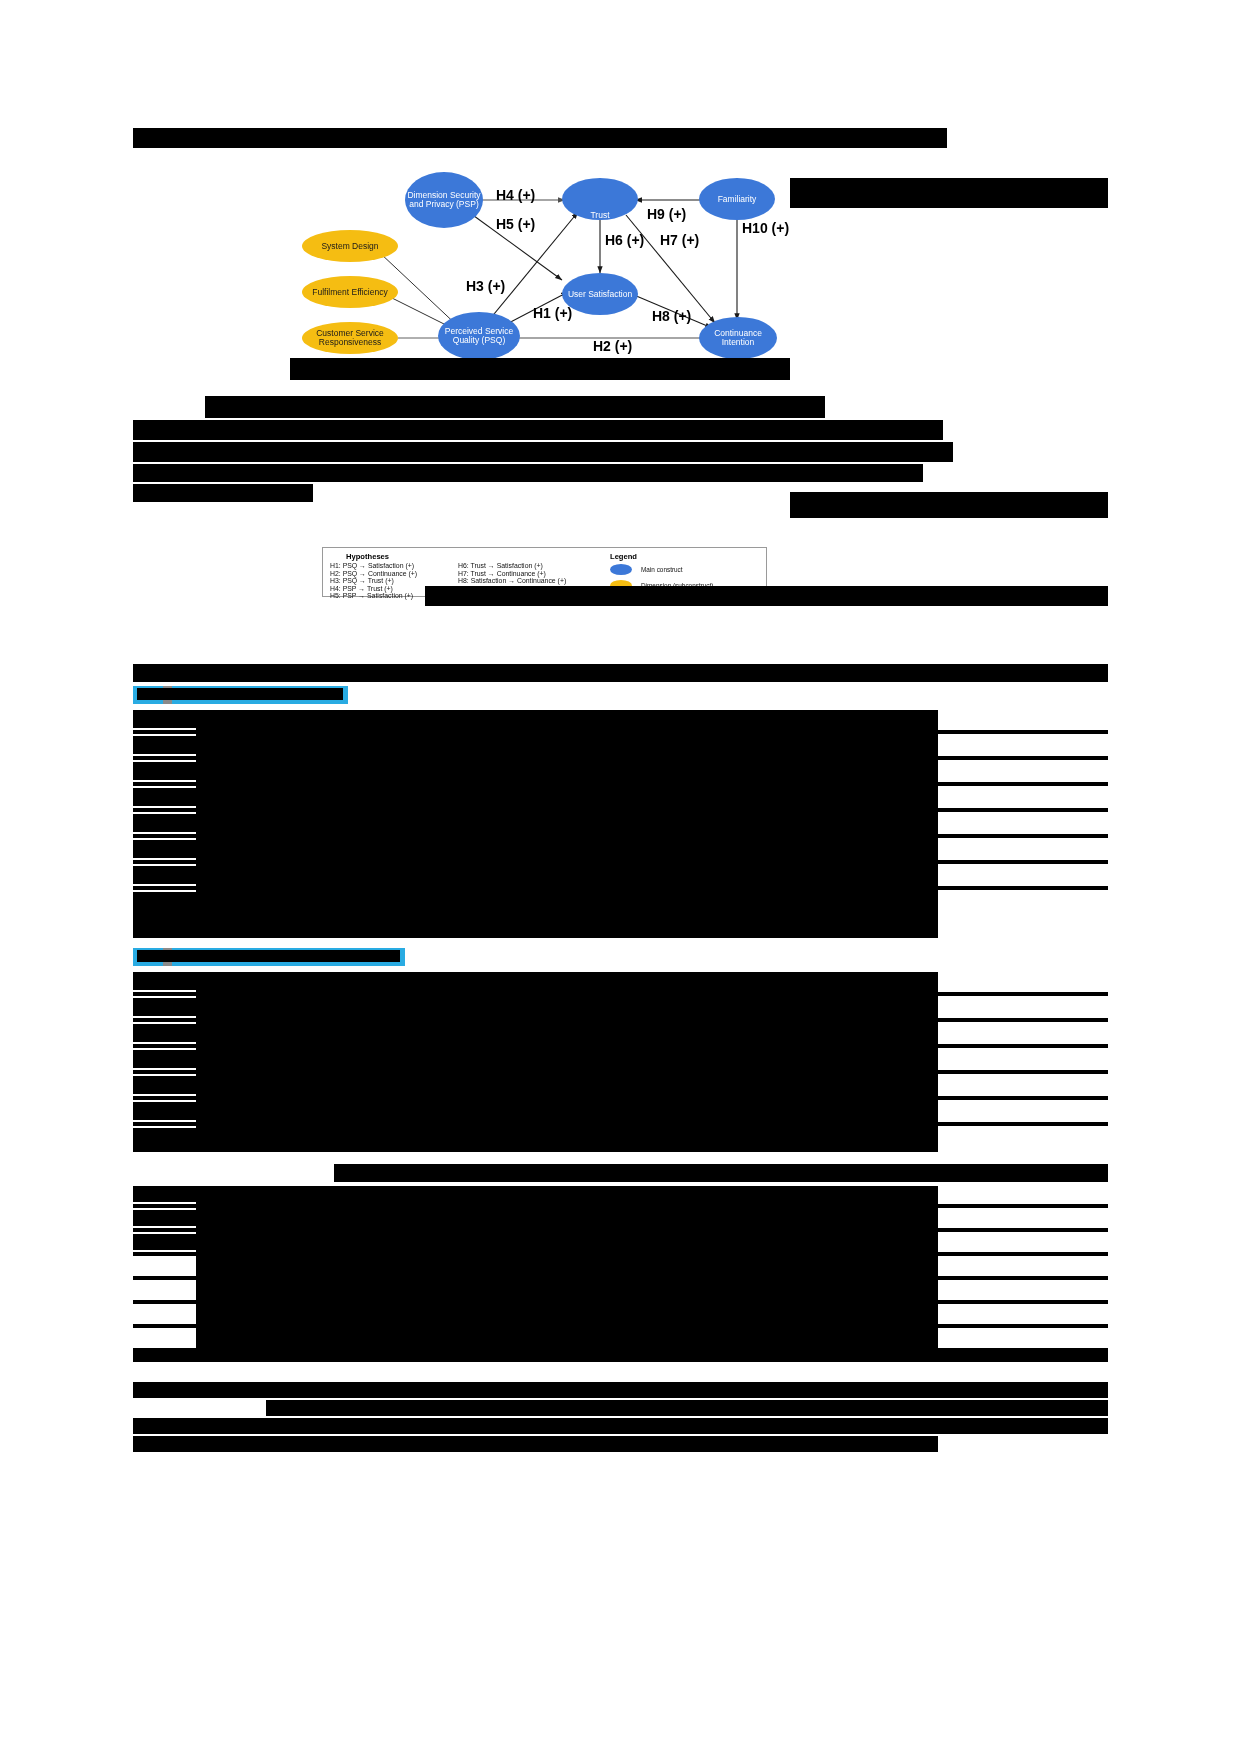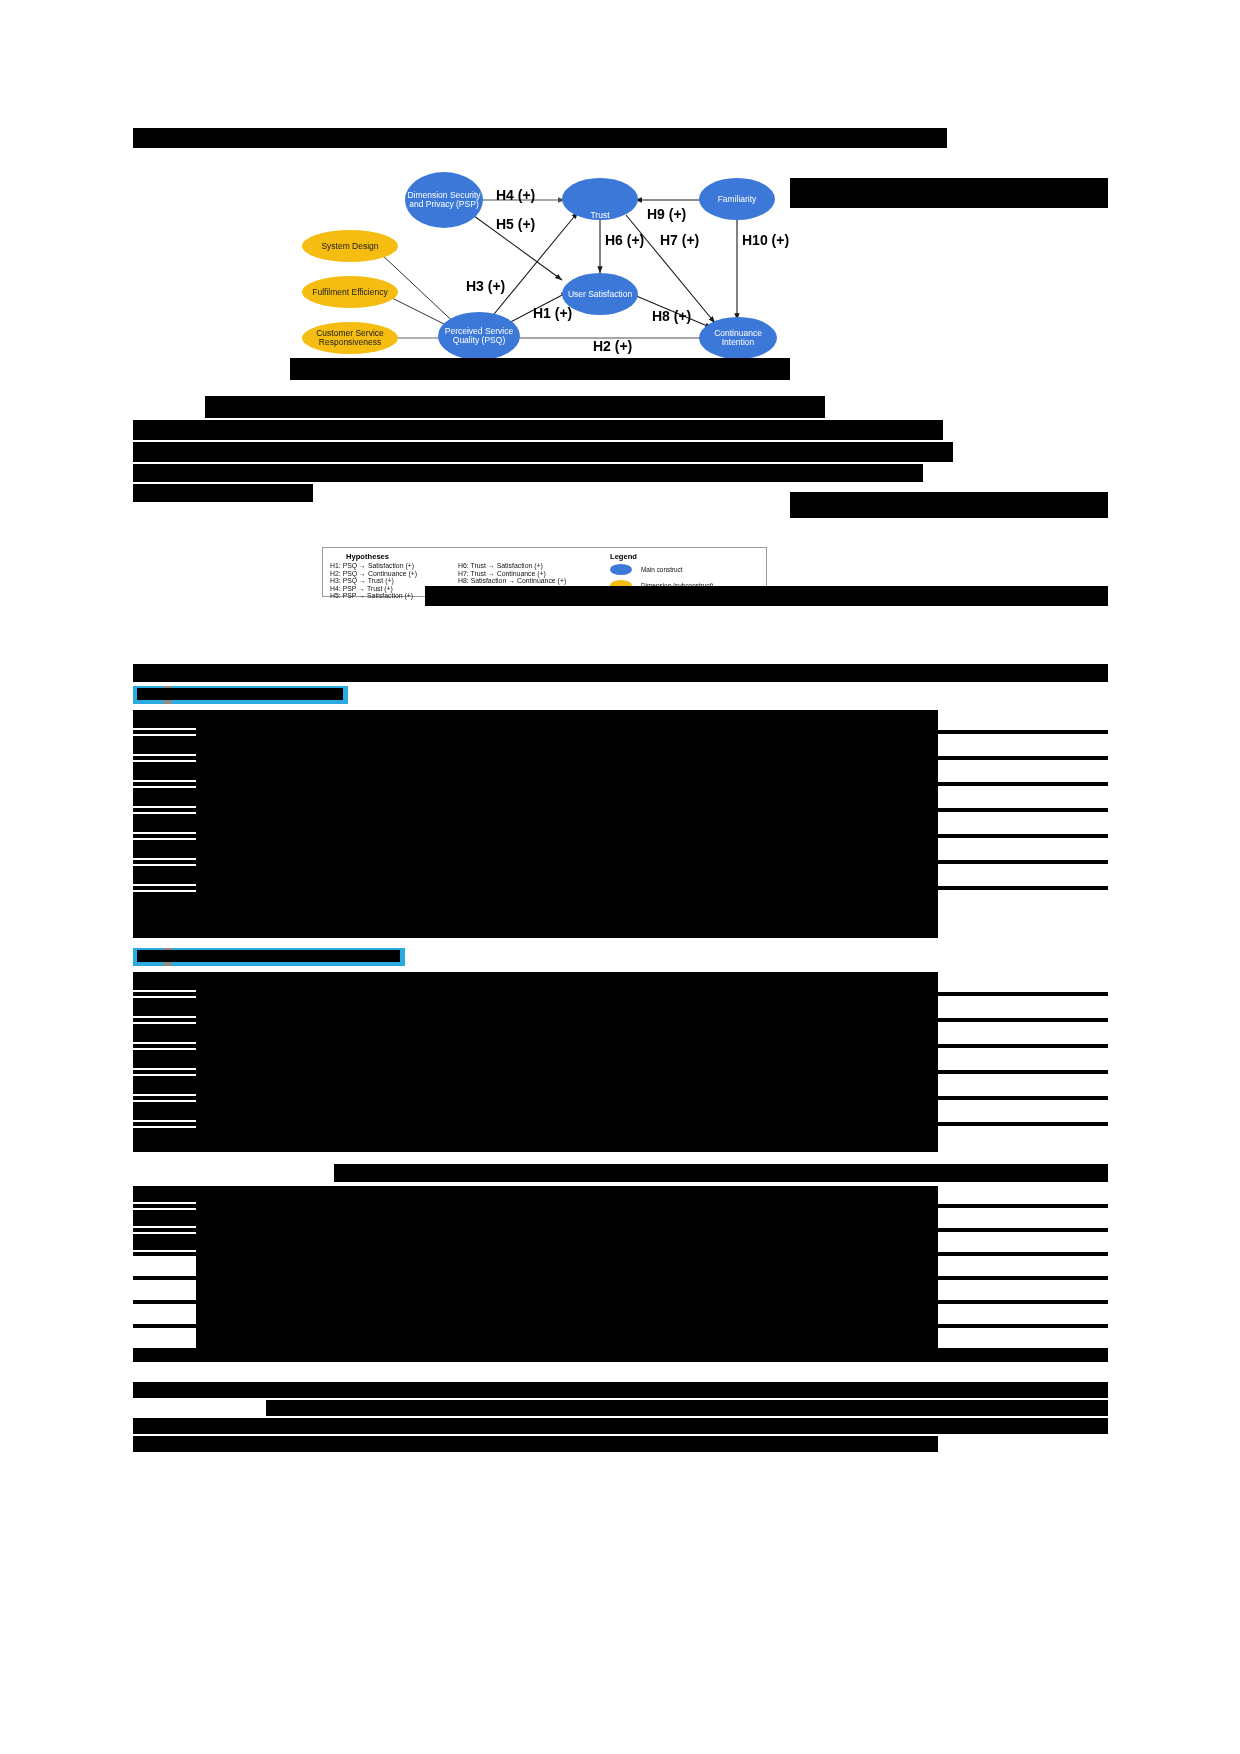--- a/index.html
+++ b/index.html
@@ -100,21 +100,21 @@
 
     <div class="node main-node" style="left:409px;top:157px;width:78px;height:42px;">
       <span>Continuance Intention</span>
     </div>
 
     <div class="elabel" style="left:206px;top:27px;">H4 (+)</div>
     <div class="elabel" style="left:357px;top:30px;margin-top:16px;">H9 (+)</div>
     <div class="elabel" style="left:206px;top:56px;">H5 (+)</div>
     <div class="elabel" style="left:315px;top:72px;">H6 (+)</div>
     <div class="elabel" style="left:370px;top:72px;">H7 (+)</div>
-    <div class="elabel" style="left:452px;top:72px;">H10 (+)</div>
+    <div class="elabel" style="left:452px;top:60px;">H10 (+)</div>
     <div class="elabel" style="left:176px;top:118px;">H3 (+)</div>
     <div class="elabel" style="left:243px;top:145px;">H1 (+)</div>
     <div class="elabel" style="left:362px;top:148px;">H8 (+)</div>
     <div class="elabel" style="left:303px;top:178px;">H2 (+)</div>
   </div>
 
   <div class="redact" style="left:790px;top:178px;width:318px;height:30px;"></div>
 
   <div class="redact" style="left:290px;top:358px;width:500px;height:22px;"></div>
 

